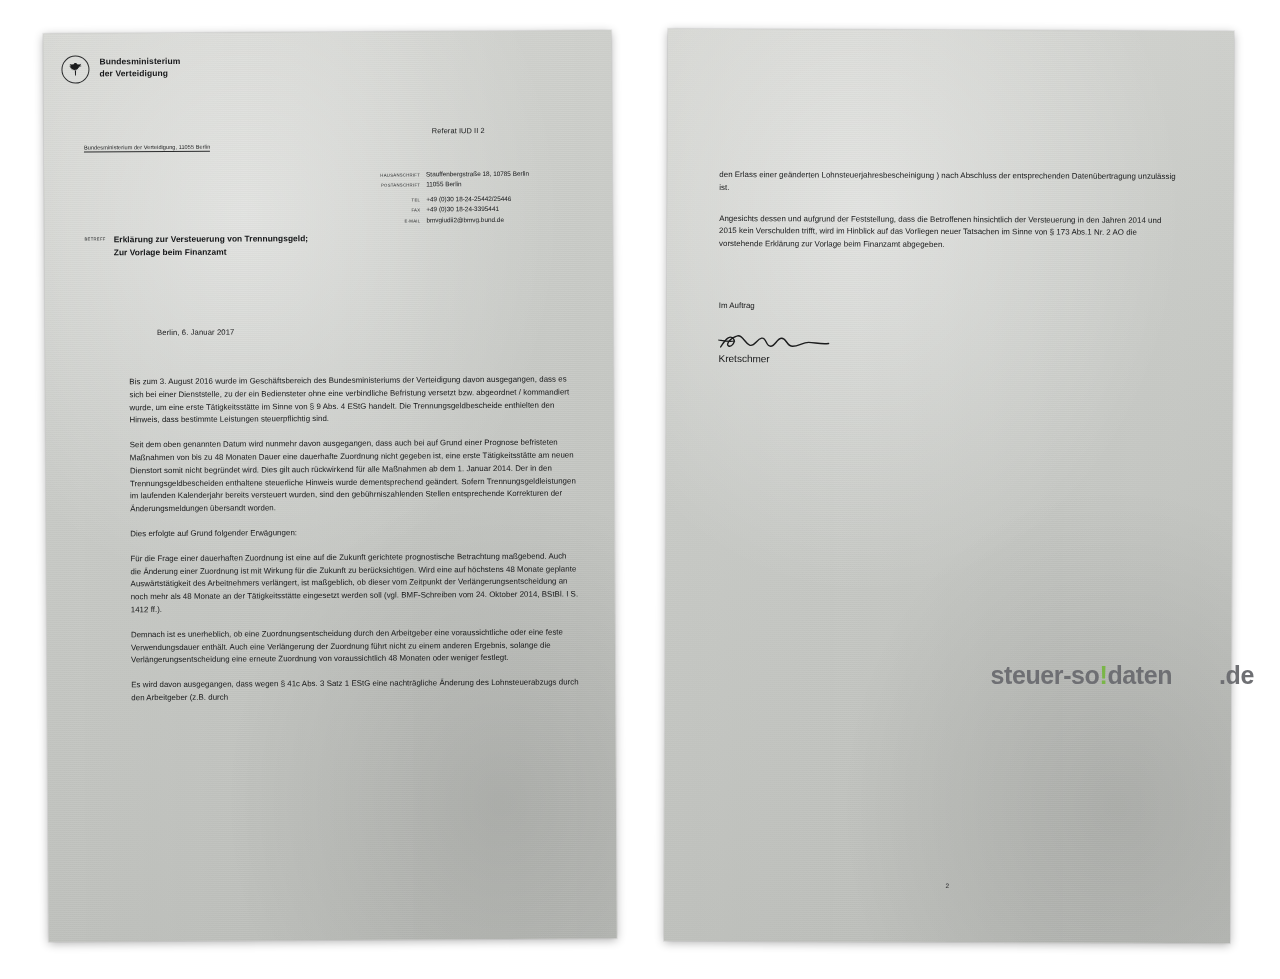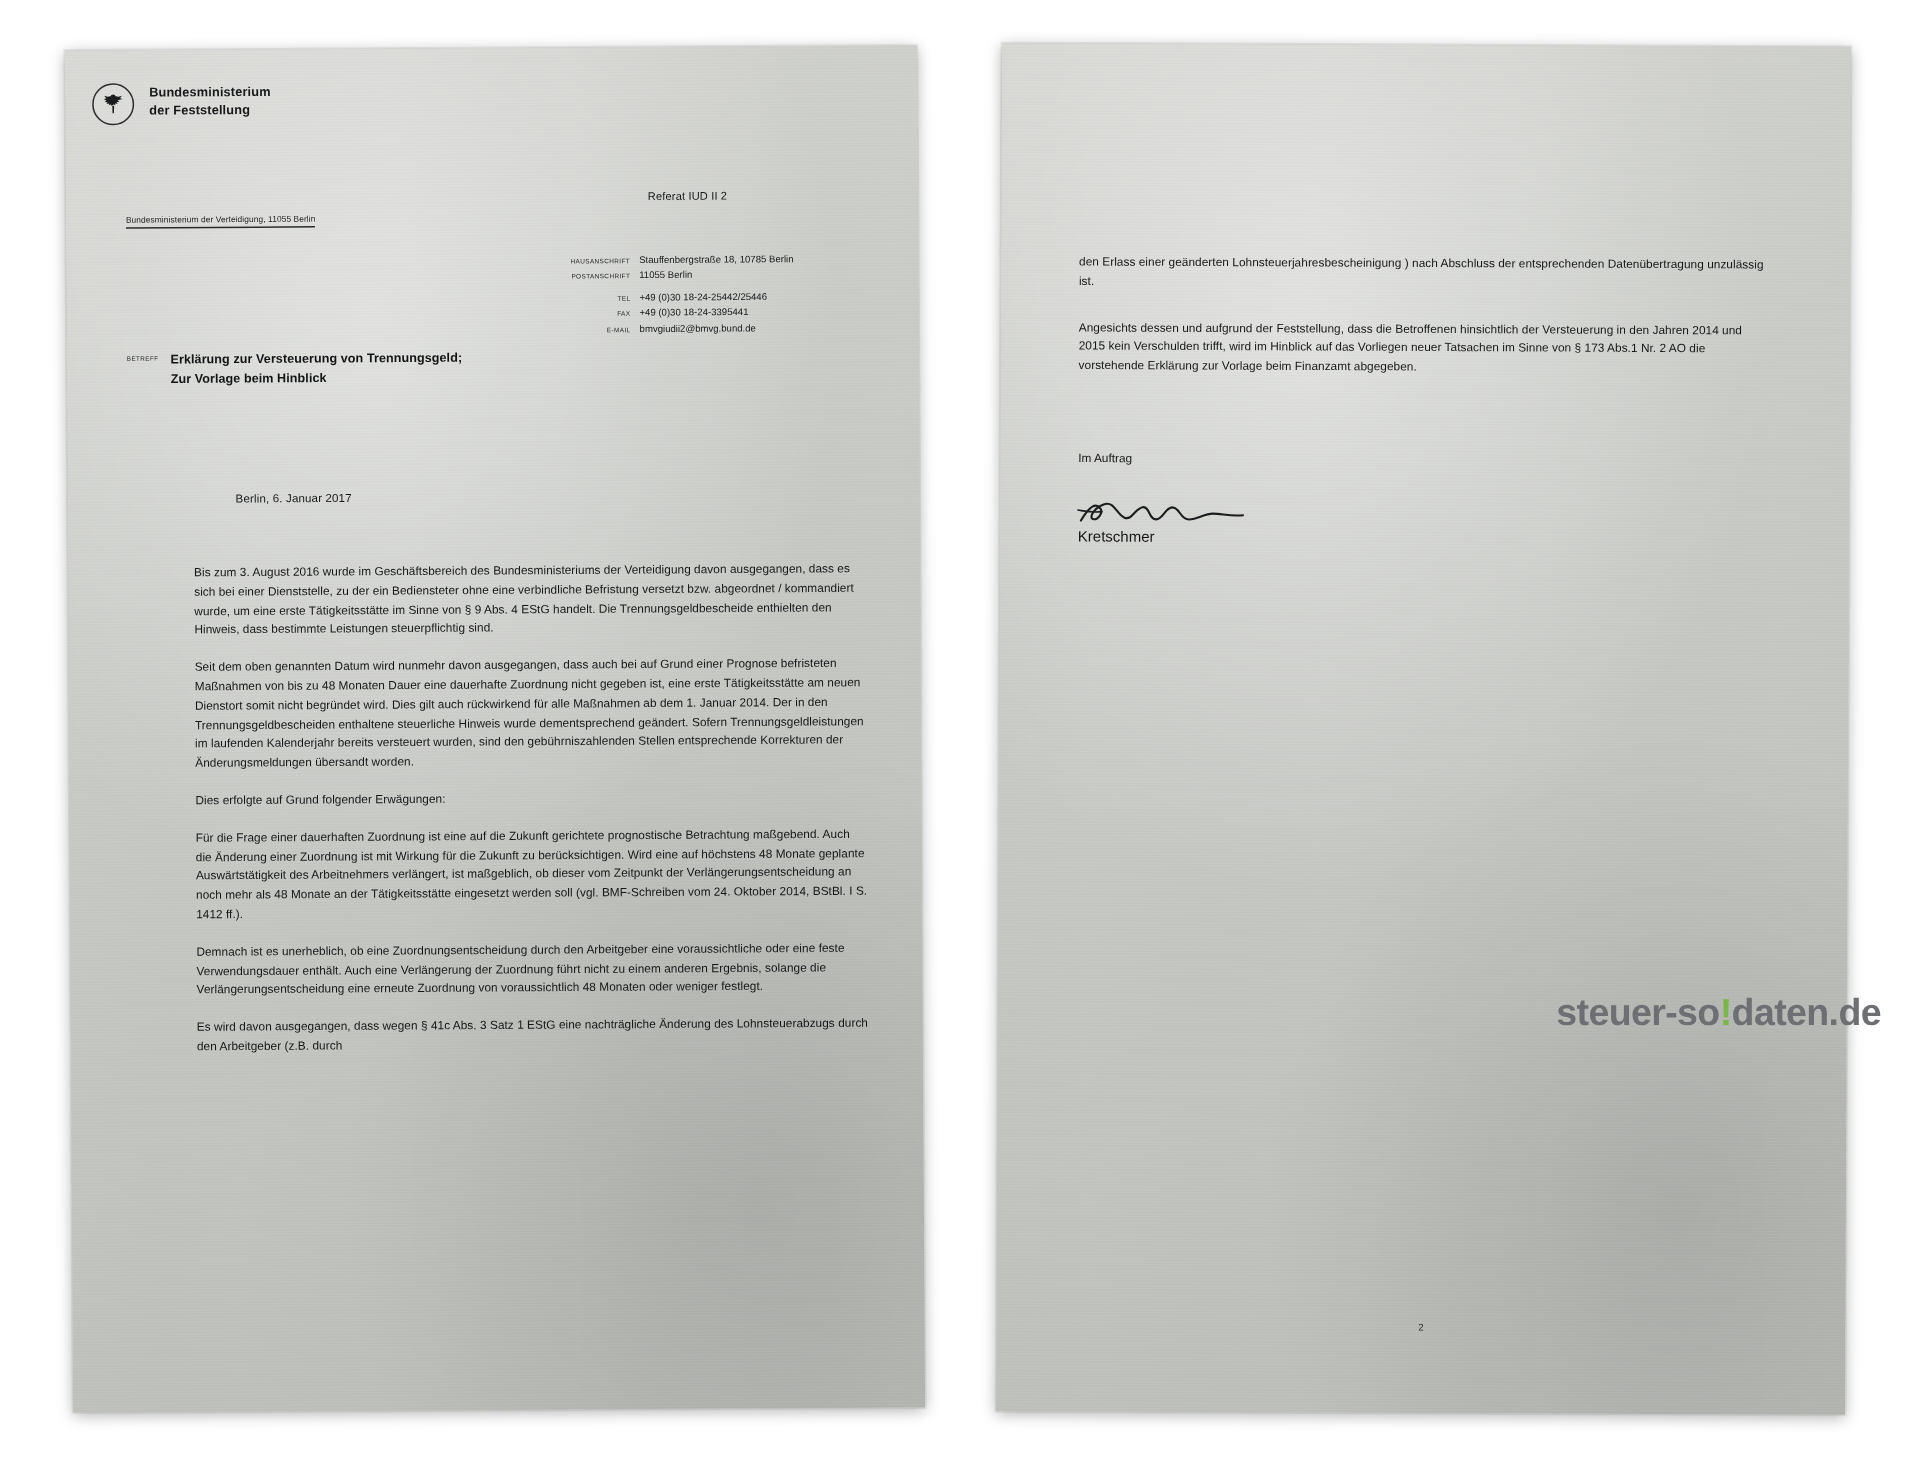--- a/index.html
+++ b/index.html
@@ -256,21 +256,21 @@
     right: 26px;
     bottom: 16px;
     font-size: 25px;
     font-weight: 700;
     letter-spacing: -0.4px;
     color: #6e6f73;
     font-family: "Liberation Sans", sans-serif;
     white-space: nowrap;
   }
   .brand .accent { color: #7ab648; }
-  .brand .tld { color: #6e6f73; }
+  .brand .tld { color: #6e6f73; margin-left: 47px; }
 </style>
 </head>
 <body>
 
 <div class="stage">
 
   <div class="sheet" id="page-one">
     <div class="paper"></div>
     <div class="grain"></div>
 
@@ -278,21 +278,21 @@
 
       <div class="letterhead">
         <span class="eagle">
           <svg width="18" height="18" viewBox="0 0 24 24" aria-hidden="true">
             <path d="M12 3.2c-1.1 0-2 .7-2.3 1.7L7 5.2 4.2 4.4l1.7 2.3-2.4.6 2.6 1.2-1.6 1.3 2.5.3-.9 1.5 2.3-.3-.3 1.6 1.7-.9.2 1.7 1-1.3 1 1.3.2-1.7 1.7.9-.3-1.6 2.3.3-.9-1.5 2.5-.3-1.6-1.3L20.5 7.3l-2.4-.6 1.7-2.3L17 5.2l-2.7-.3C14 3.9 13.1 3.2 12 3.2z" fill="#1b1c1d"></path>
             <path d="M11.2 13.4h1.6l-.2 6.6h-1.2z" fill="#1b1c1d"></path>
           </svg>
         </span>
         <div class="lh-text">
           <div>Bundesministerium</div>
-          <div>der Feststellung</div>
+          <div>der Verteidigung</div>
         </div>
       </div>
 
       <div class="sender-line">Bundesministerium der Verteidigung, 11055 Berlin</div>
 
       <div class="referat">Referat IUD II 2</div>
 
       <div class="contact">
         <div class="row">
           <span class="lbl">HAUSANSCHRIFT</span>
@@ -313,21 +313,21 @@
         <div class="row">
           <span class="lbl">E-MAIL</span>
           <span class="val">bmvgiudii2@bmvg.bund.de</span>
         </div>
       </div>
 
       <div class="subject-wrap">
         <span class="subject-label">BETREFF</span>
         <span class="subject-text">
           <span>Erklärung zur Versteuerung von Trennungsgeld;</span><br>
-          <span>Zur Vorlage beim Hinblick</span>
+          <span>Zur Vorlage beim Finanzamt</span>
         </span>
       </div>
 
       <div class="date">Berlin, 6. Januar 2017</div>
 
       <div class="body-p1">
         <p>Bis zum 3. August 2016 wurde im Geschäftsbereich des Bundesministeriums der Verteidigung davon ausgegangen, dass es sich bei einer Dienststelle, zu der ein Bediensteter ohne eine verbindliche Befristung versetzt bzw. abgeordnet / kommandiert wurde, um eine erste Tätigkeitsstätte im Sinne von § 9 Abs. 4 EStG handelt. Die Trennungsgeldbescheide enthielten den Hinweis, dass bestimmte Leistungen steuerpflichtig sind.</p>
         <p>Seit dem oben genannten Datum wird nunmehr davon ausgegangen, dass auch bei auf Grund einer Prognose befristeten Maßnahmen von bis zu 48 Monaten Dauer eine dauerhafte Zuordnung nicht gegeben ist, eine erste Tätigkeitsstätte am neuen Dienstort somit nicht begründet wird. Dies gilt auch rückwirkend für alle Maßnahmen ab dem 1. Januar 2014. Der in den Trennungsgeldbescheiden enthaltene steuerliche Hinweis wurde dementsprechend geändert. Sofern Trennungsgeldleistungen im laufenden Kalenderjahr bereits versteuert wurden, sind den gebührniszahlenden Stellen entsprechende Korrekturen der Änderungsmeldungen übersandt worden.</p>
         <p>Dies erfolgte auf Grund folgender Erwägungen:</p>
         <p>Für die Frage einer dauerhaften Zuordnung ist eine auf die Zukunft gerichtete prognostische Betrachtung maßgebend. Auch die Änderung einer Zuordnung ist mit Wirkung für die Zukunft zu berücksichtigen. Wird eine auf höchstens 48 Monate geplante Auswärtstätigkeit des Arbeitnehmers verlängert, ist maßgeblich, ob dieser vom Zeitpunkt der Verlängerungsentscheidung an noch mehr als 48 Monate an der Tätigkeitsstätte eingesetzt werden soll (vgl. BMF-Schreiben vom 24. Oktober 2014, BStBl. I S. 1412 ff.).</p>

